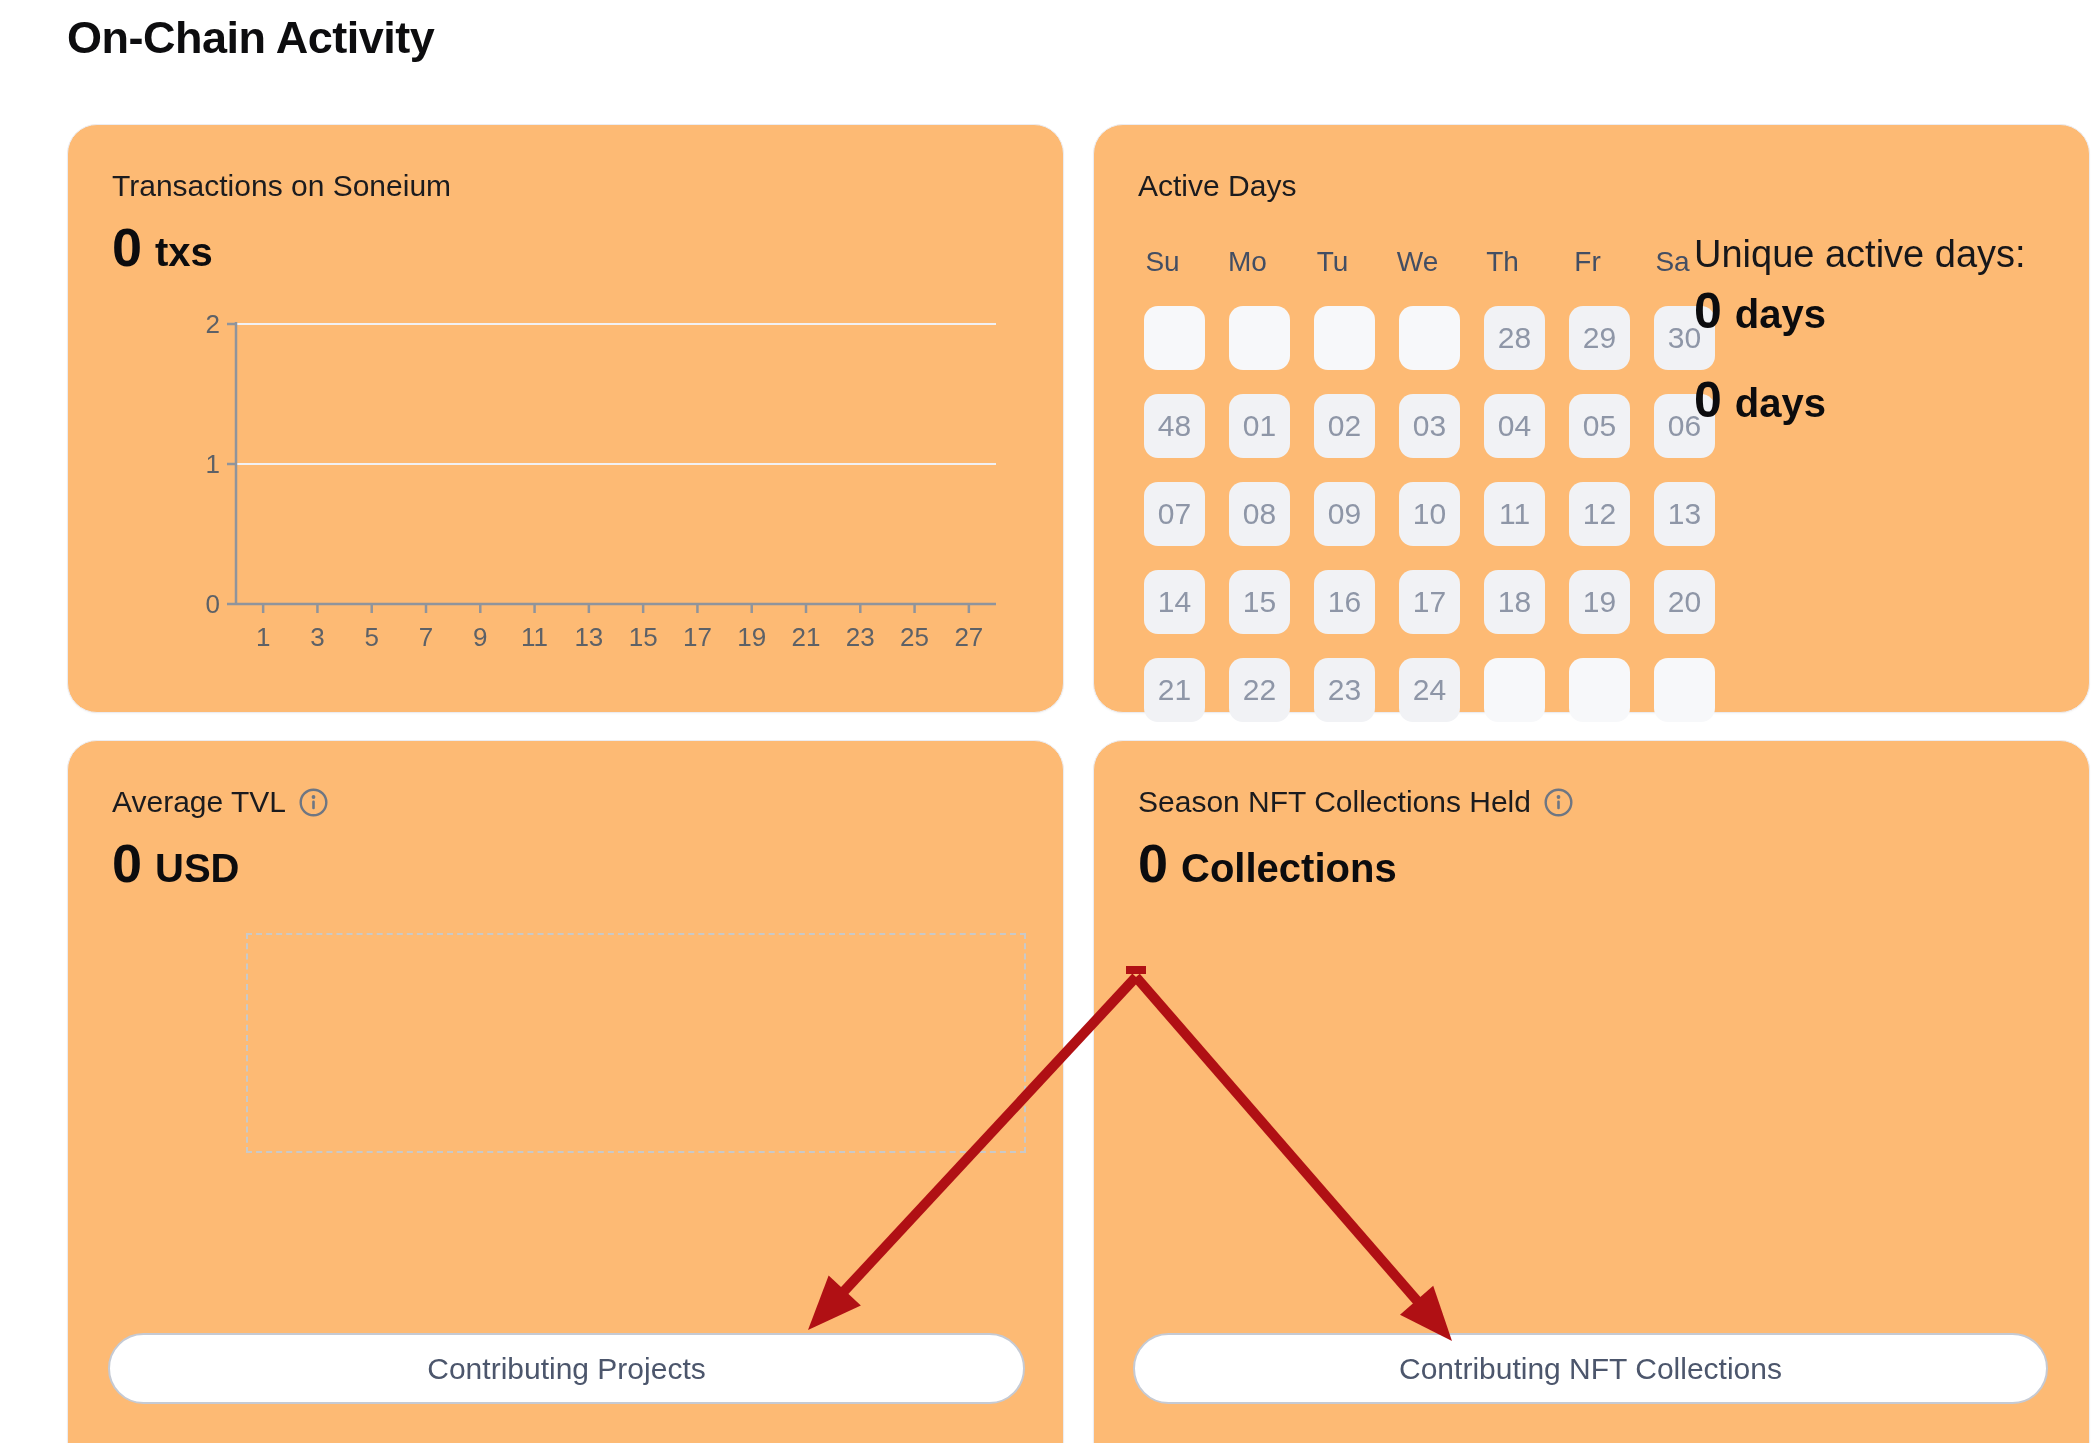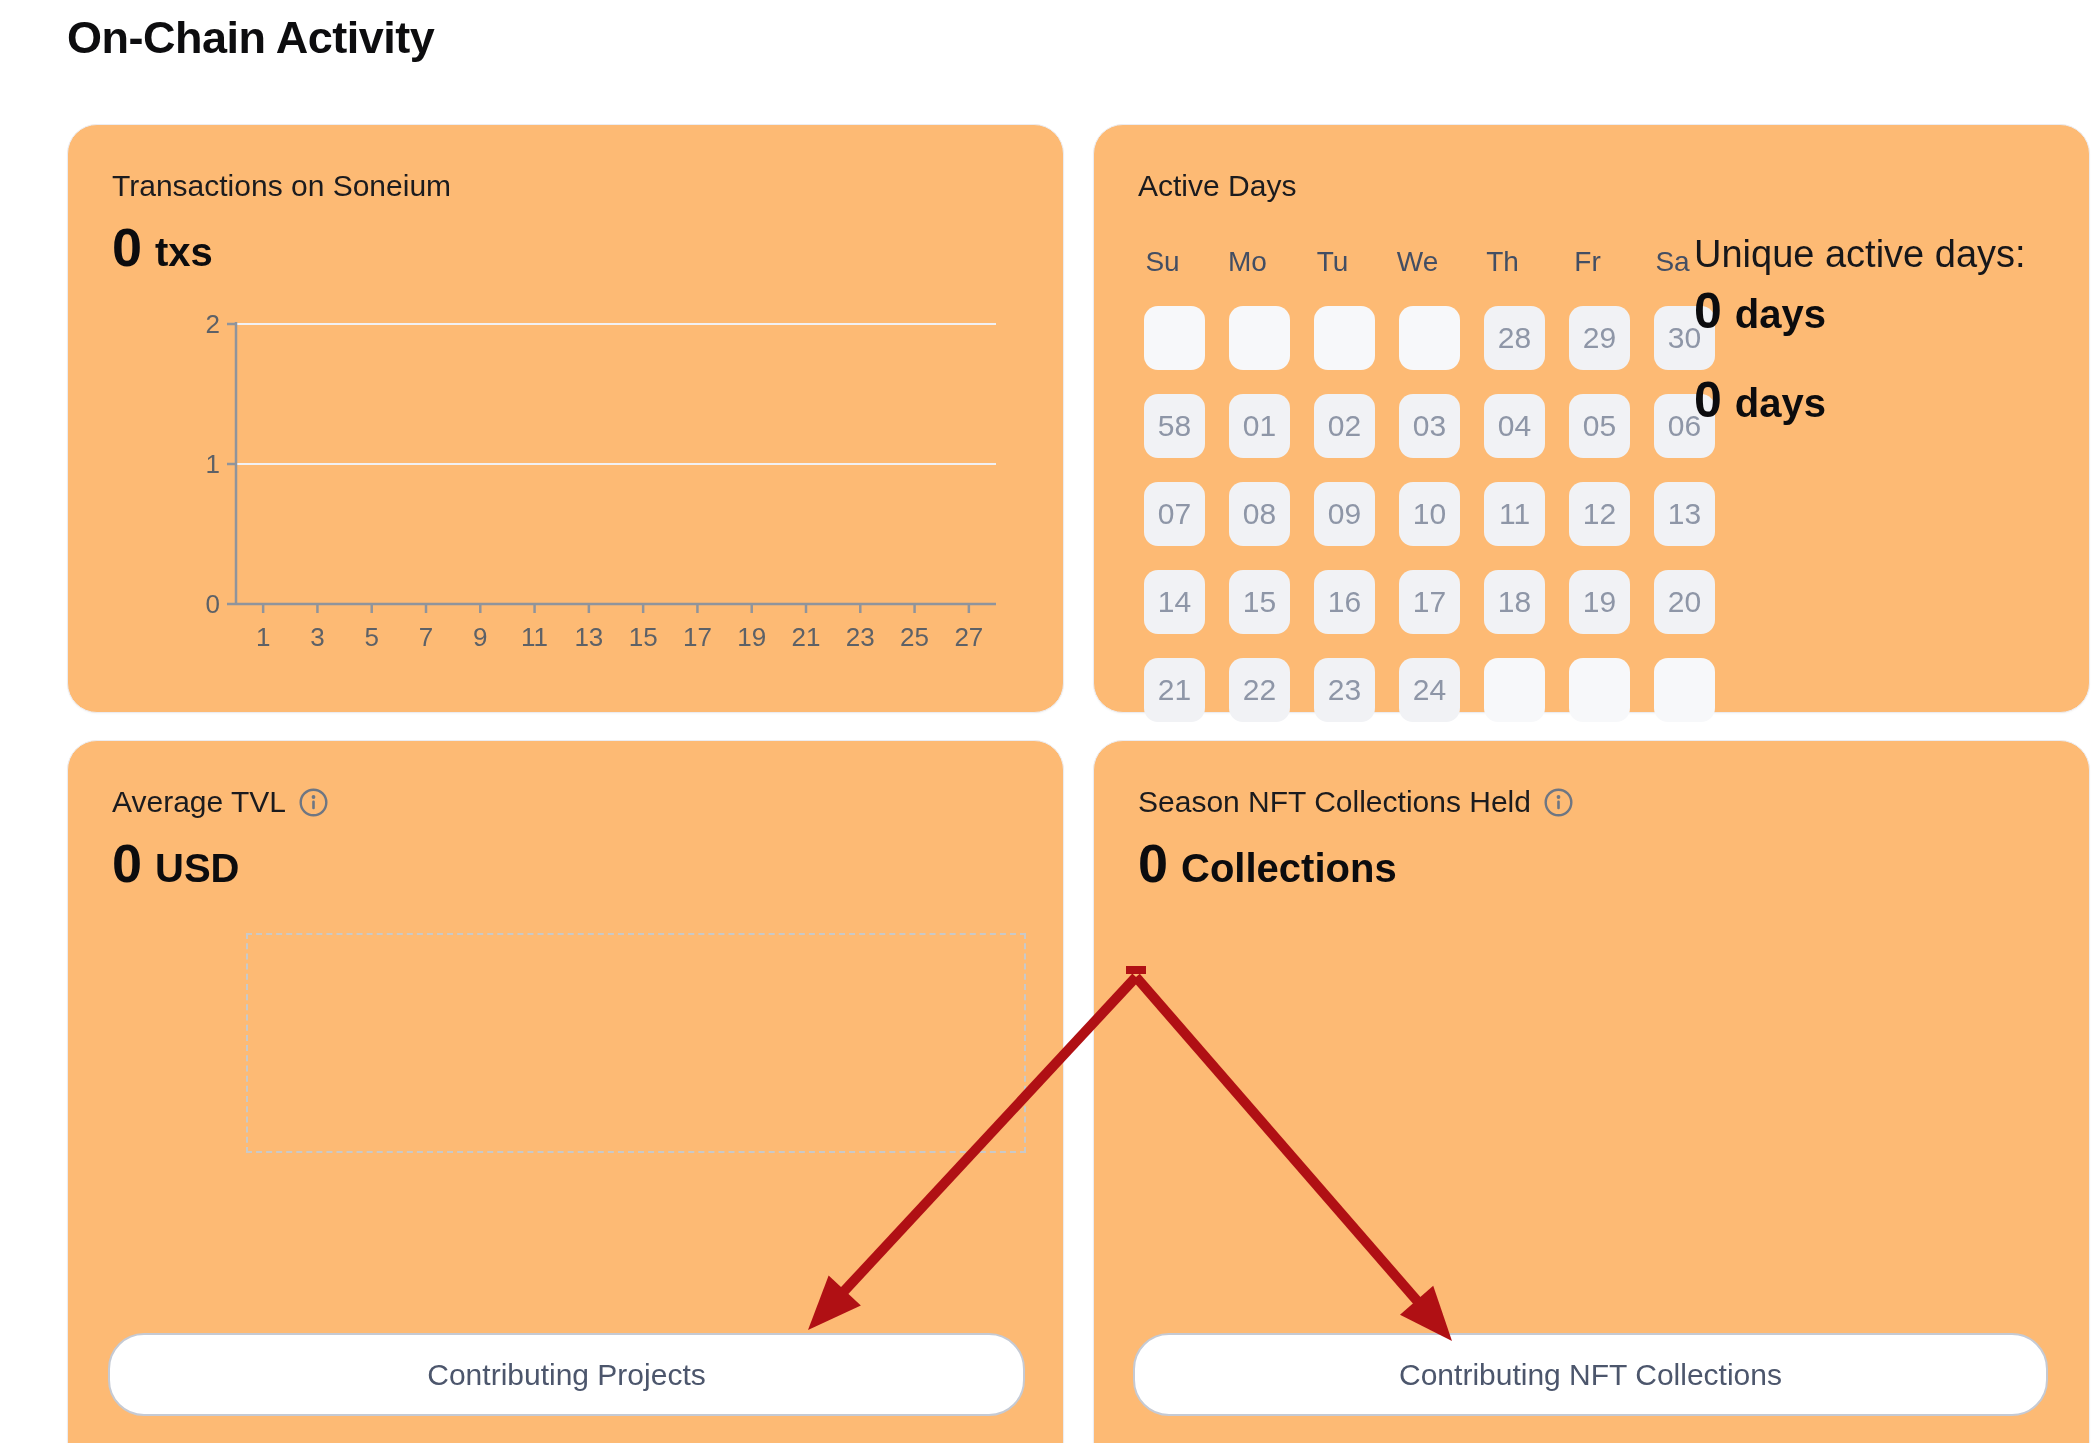--- a/index.html
+++ b/index.html
@@ -43,21 +43,21 @@
   .stat-label { font-size:38px; color:#17171a; }
   .stat-metric { display:flex; align-items:baseline; gap:13px; margin-top:10px; margin-bottom:38px; }
   .stat-metric .num { font-size:50px; font-weight:700; color:#0c0c0e; line-height:1.0; }
   .stat-metric .unit { font-size:40px; font-weight:700; color:#0c0c0e; }
 
   
   .placeholder-box { position:absolute; left:178px; top:192px; width:780px; height:220px;
     border:2px dashed #c9c9c9; background:transparent; }
 
   
-  .pill-btn { position:absolute; top:592px; height:83px; border-radius:36px;
+  .pill-btn { position:absolute; top:592px; height:71px; border-radius:36px;
     background:#ffffff; border:2px solid #c5cad4; font-family:"Liberation Sans", sans-serif;
     font-size:30px; font-weight:500; color:#4c566c; cursor:pointer; }
   #btn-projects { left:40px; width:917px; }
   #btn-nft { left:39px; width:915px; }
 
   #arrows-overlay { position:absolute; left:0; top:0; width:2098px; height:1443px;
     pointer-events:none; z-index:10; }
 </style>
 </head>
 <body>
@@ -126,21 +126,21 @@
       <div class="weekday">Th</div>
       <div class="weekday">Fr</div>
       <div class="weekday">Sa</div>
       <div class="day-cell empty"></div>
       <div class="day-cell empty"></div>
       <div class="day-cell empty"></div>
       <div class="day-cell empty"></div>
       <div class="day-cell">28</div>
       <div class="day-cell">29</div>
       <div class="day-cell">30</div>
-      <div class="day-cell">58</div>
+      <div class="day-cell">48</div>
       <div class="day-cell">01</div>
       <div class="day-cell">02</div>
       <div class="day-cell">03</div>
       <div class="day-cell">04</div>
       <div class="day-cell">05</div>
       <div class="day-cell">06</div>
       <div class="day-cell">07</div>
       <div class="day-cell">08</div>
       <div class="day-cell">09</div>
       <div class="day-cell">10</div>

